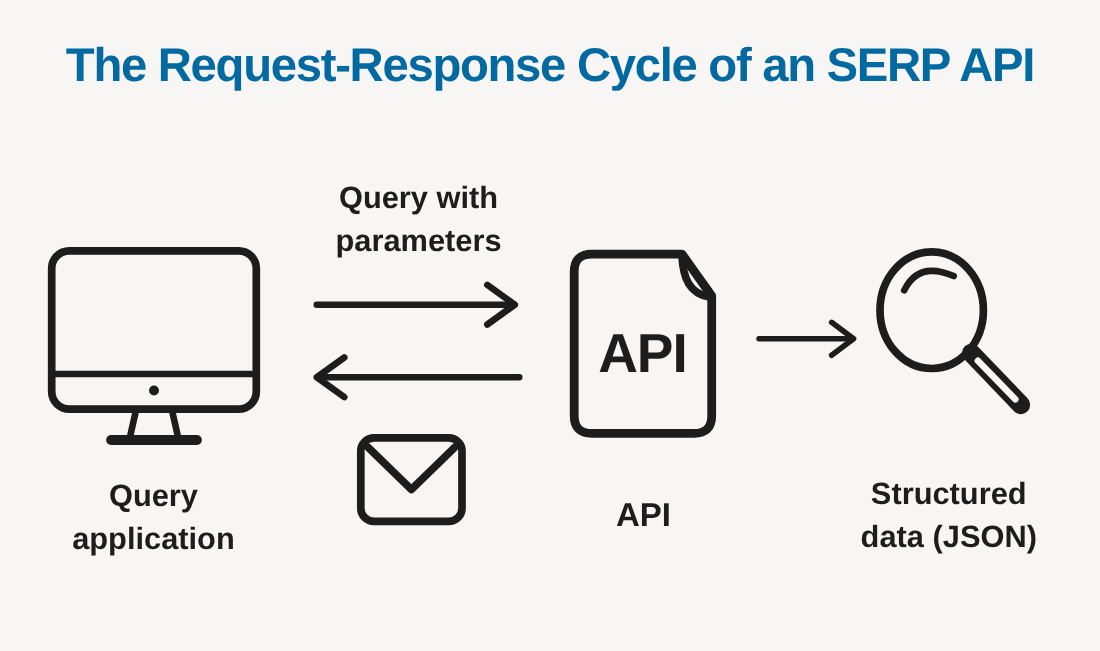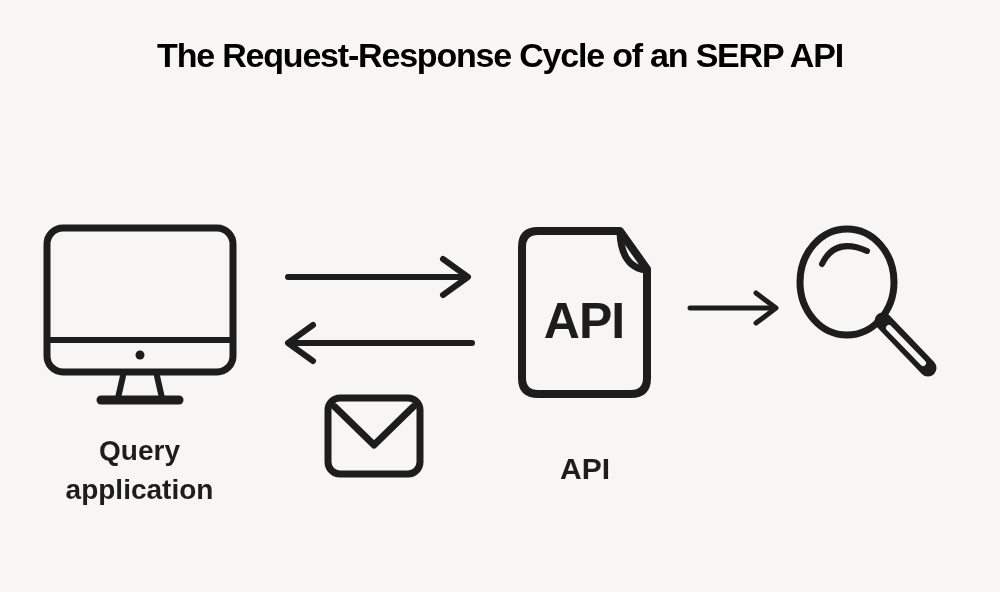--- a/index.html
+++ b/index.html
@@ -9,24 +9,24 @@
     height: 592px;
     background: #f7f6f4;
     font-family: "Liberation Sans", "DejaVu Sans", sans-serif;
     color: #1d1d1d;
     overflow: hidden;
   }
   .title {
     position: absolute;
     left: 0; right: 0; top: 36px;
     text-align: center;
-    font-size: 34px;
+    font-size: 43px;
     font-weight: bold;
     letter-spacing: -1.2px;
-    color: #000000;
+    color: #0369a1;
     margin: 0;
   }
   .label {
     position: absolute;
     text-align: center;
     font-weight: bold;
     font-size: 28px;
     line-height: 1.38;
     color: #1d1d1d;
     white-space: pre-line;
@@ -62,20 +62,22 @@
     <rect x="7" y="8" width="186" height="144" rx="16"></rect>
     <line x1="9" y1="120" x2="191" y2="120" stroke-width="6"></line>
     <circle cx="100" cy="135" r="4.5" fill="#1d1d1d" stroke="none"></circle>
     <line x1="83" y1="156" x2="78" y2="178" stroke-width="6"></line>
     <line x1="117" y1="156" x2="122" y2="178" stroke-width="6"></line>
     <line x1="61" y1="180" x2="139" y2="180" stroke-width="9"></line>
   </svg>
   <div class="label label-app">Query
 application</div>
 
+  <div class="label label-query">Query with
+parameters</div>
 
   <svg class="icon icon-arrow-req" width="200" height="44" viewBox="0 0 200 44" fill="none" stroke="#1d1d1d" stroke-width="6" stroke-linecap="round" stroke-linejoin="round">
     <line x1="8" y1="22" x2="180" y2="22"></line>
     <path d="M 163,4 L 188,22 L 163,40"></path>
   </svg>
 
   <svg class="icon icon-arrow-res" width="200" height="44" viewBox="0 0 200 44" fill="none" stroke="#1d1d1d" stroke-width="6" stroke-linecap="round" stroke-linejoin="round">
     <line x1="192" y1="22" x2="16" y2="22"></line>
     <path d="M 33,4 L 8,22 L 33,40"></path>
   </svg>
@@ -96,14 +98,16 @@
     <line x1="6" y1="22" x2="86" y2="22"></line>
     <path d="M 72,7 L 92,22 L 72,37"></path>
   </svg>
 
   <svg class="icon icon-magnifier" width="160" height="166" viewBox="0 0 160 166" fill="none" stroke="#1d1d1d" stroke-linecap="round" stroke-linejoin="round">
     <line x1="93" y1="99" x2="138" y2="146" stroke-width="17"></line>
     <line x1="99" y1="106" x2="133" y2="141" stroke="#f7f6f4" stroke-width="6"></line>
     <ellipse cx="57" cy="60" rx="47" ry="53" stroke-width="7"></ellipse>
     <path d="M 32,42 Q 45,15 77,29" stroke-width="6"></path>
   </svg>
+  <div class="label label-output">Structured
+data (JSON)</div>
 
 </div>
 
 </body></html>

